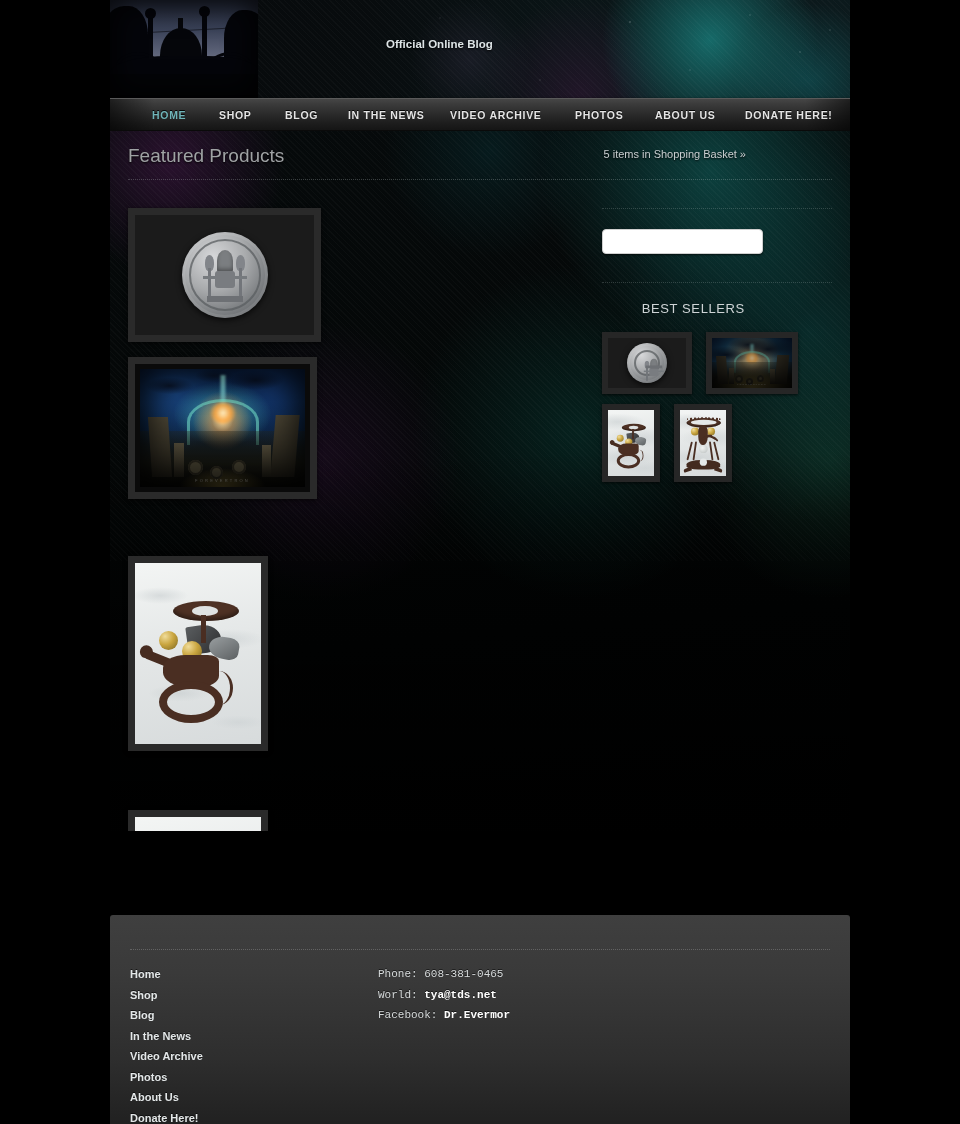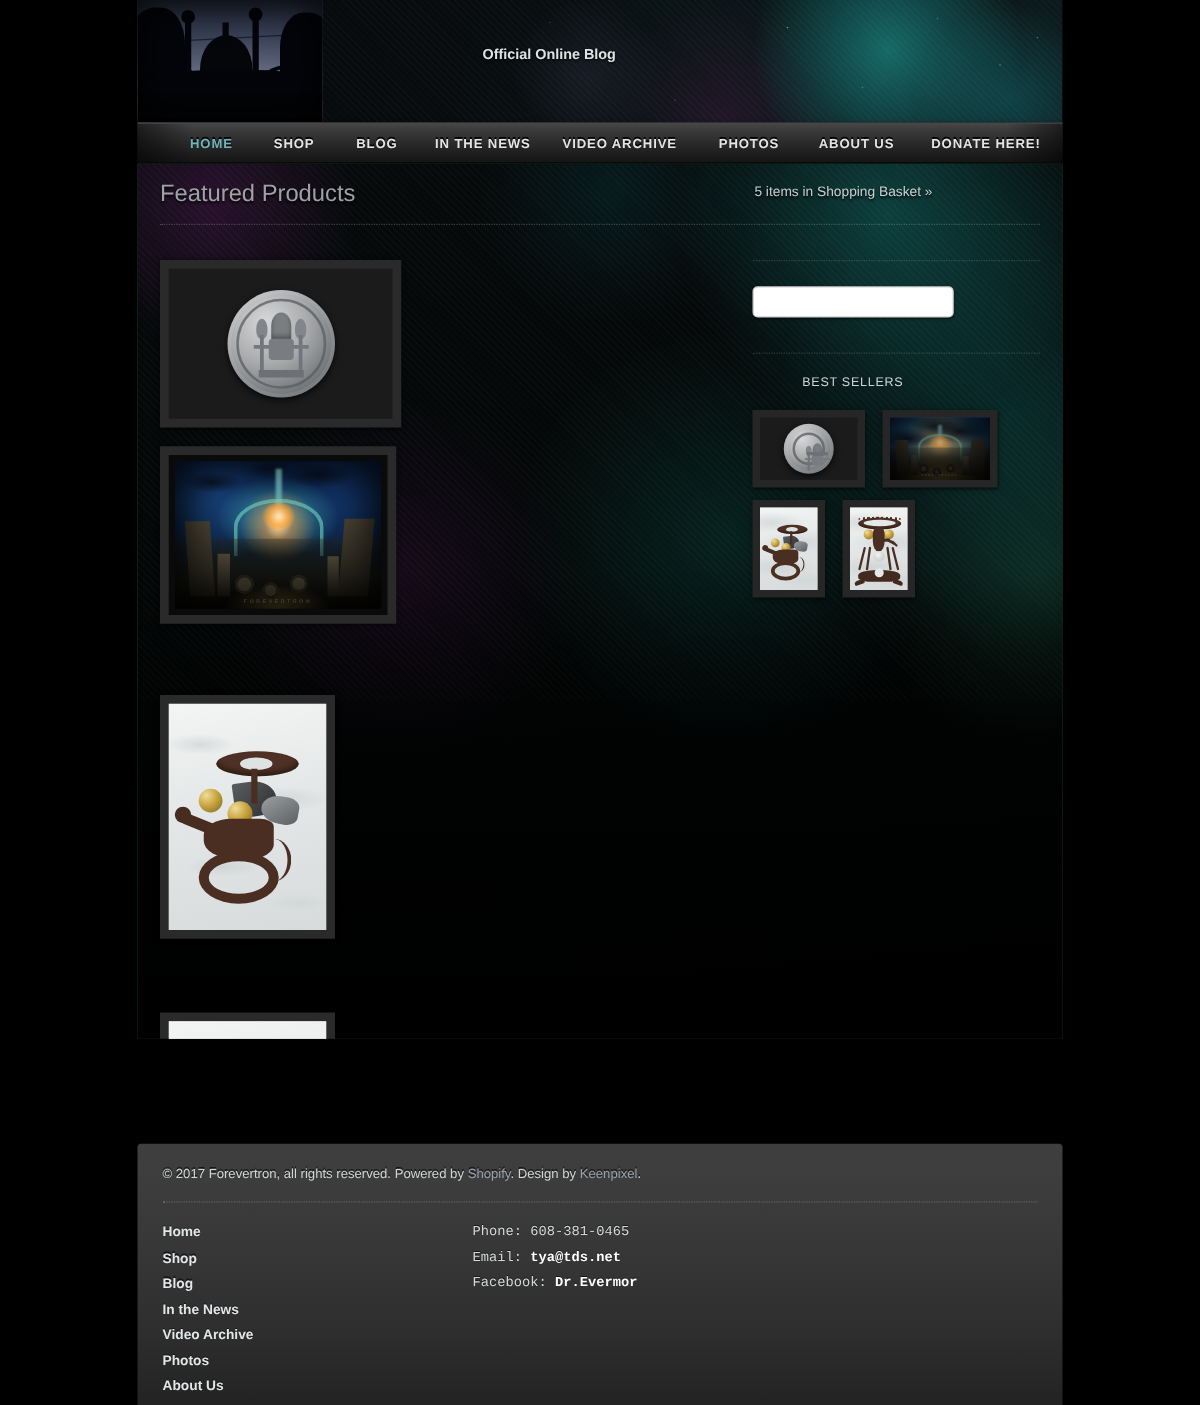--- a/index.html
+++ b/index.html
@@ -110,21 +110,21 @@
     font-size:10.5px; font-weight:bold; letter-spacing:.7px;
     color:#e4e4e4; text-decoration:none; white-space:nowrap;
     text-shadow:0 -1px 0 rgba(0,0,0,.9);
     padding: 0 0;
   }
   .nav-item.active { color:#6fb4b8; }
 
   
   .content {
     position:relative; width:740px; height:700px; overflow:hidden;
-    background:#14532d;
+    background:#4c1d95;
   }
   .content-bg {
     position:absolute; inset:0;
     background:
       radial-gradient(circle 160px at 60px 30px, rgba(70,24,74,.55), rgba(20,6,22,0) 72%),
       radial-gradient(circle 190px at 210px 330px, rgba(46,16,52,.42), rgba(10,4,12,0) 74%),
       radial-gradient(circle 230px at 600px 40px, rgba(18,108,104,.55), rgba(6,40,40,0) 74%),
       radial-gradient(circle 250px at 700px 200px, rgba(14,84,82,.45), rgba(4,30,30,0) 76%),
       radial-gradient(circle 220px at 470px 300px, rgba(10,72,64,.42), rgba(3,24,22,0) 76%),
       radial-gradient(circle 180px at 720px 330px, rgba(26,96,70,.35), rgba(4,26,20,0) 76%),
@@ -334,21 +334,21 @@
     margin-top:24px;
     background: linear-gradient(180deg,#8f8f8f 0%, #7c7c7c 45%, #6a6a6a 55%, #5e5e5e 100%);
     border:1px solid #4e4e4e; border-radius:4px;
     color:#fff; font-size:10.5px; font-weight:bold;
     padding:6px 10px; cursor:pointer;
     text-shadow:0 -1px 0 rgba(0,0,0,.55);
     font-family:"Liberation Sans", sans-serif;
     box-shadow: inset 0 1px 0 rgba(255,255,255,.22), 0 1px 2px rgba(0,0,0,.6);
   }
   .side-sep { border-top:1px dotted rgba(190,200,200,.22); height:1px; margin:28px 0 18px 0; }
-  .side-heading { font-size:10px; color:#cfd4d6; letter-spacing:.6px; margin:0 0 16px 0;padding-left:40px; }
+  .side-heading { font-size:13px; color:#cfd4d6; letter-spacing:.6px; margin:0 0 16px 0;padding-left:40px; }
   .bs-grid { display:flex; flex-wrap:wrap; gap:10px 14px; width:225px; }
   .bs-frame { background:#262626; padding:6px; box-shadow:0 1px 3px rgba(0,0,0,.7); }
   .bs-coin-box { width:78px; height:50px; background:#1b1b1b; position:relative; overflow:hidden; }
   .bs-coin-box .coin { width:40px; height:40px; }
   .bs-coin-box .coin-fig { width:26px; height:27px; transform:translate(-50%,-50%) scale(.46); }
   .bs-poster { width:80px; height:50px; }
   .bs-poster .ap-caption { font-size:2.4px; letter-spacing:1px; bottom:2px; }
   .bs-poster .ap-beam { height:20px; width:3px; }
   .bs-poster .ap-arc { width:36px; height:22px; top:13px; border-width:2px; }
   .bs-poster .ap-core { width:14px; height:11px; top:20px; }
@@ -606,37 +606,34 @@
                   </div>
                 </a>
               </div>
           </div>
         </div>
       </div>
     </div>
 
     <div style="height:84px"></div>
     <div class="footer">
-      <div class="footer-copy">
-        <span>© 2017 Forevertron, all rights reserved. Powered by </span><a href="#">Shopify</a><span>. Design by </span><a href="#">Keenpixel</a><span>.</span>
-      </div>
       <div class="footer-hr"></div>
       <div class="footer-cols">
         <div class="fcol-links" id="footer-links">
             <a href="#">Home</a>
             <a href="#">Shop</a>
             <a href="#">Blog</a>
             <a href="#">In the News</a>
             <a href="#">Video Archive</a>
             <a href="#">Photos</a>
             <a href="#">About Us</a>
             <a href="#">Donate Here!</a>
           </div>
         <div class="fcol-contact">
           <div><span>Phone: </span><span>608-381-0465</span></div>
-          <div><span>Email: </span><b>tya@tds.net</b></div>
+          <div><span>World: </span><b>tya@tds.net</b></div>
           <div><span>Facebook: </span><b>Dr.Evermor</b></div>
         </div>
       </div>
     </div>
   </div>
 
 </div>
 
 </body></html>

